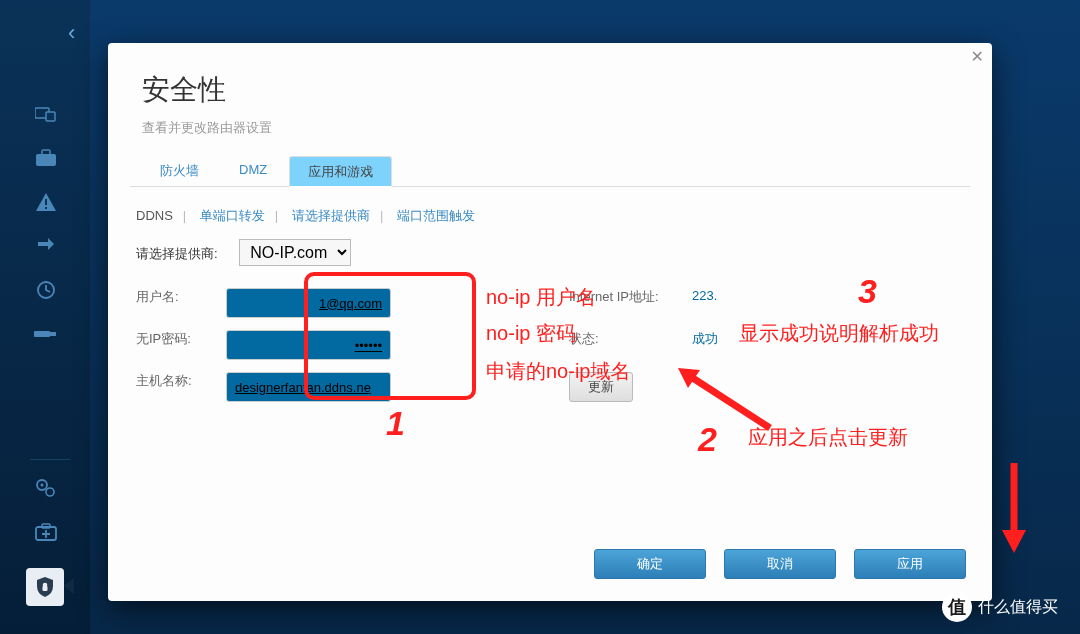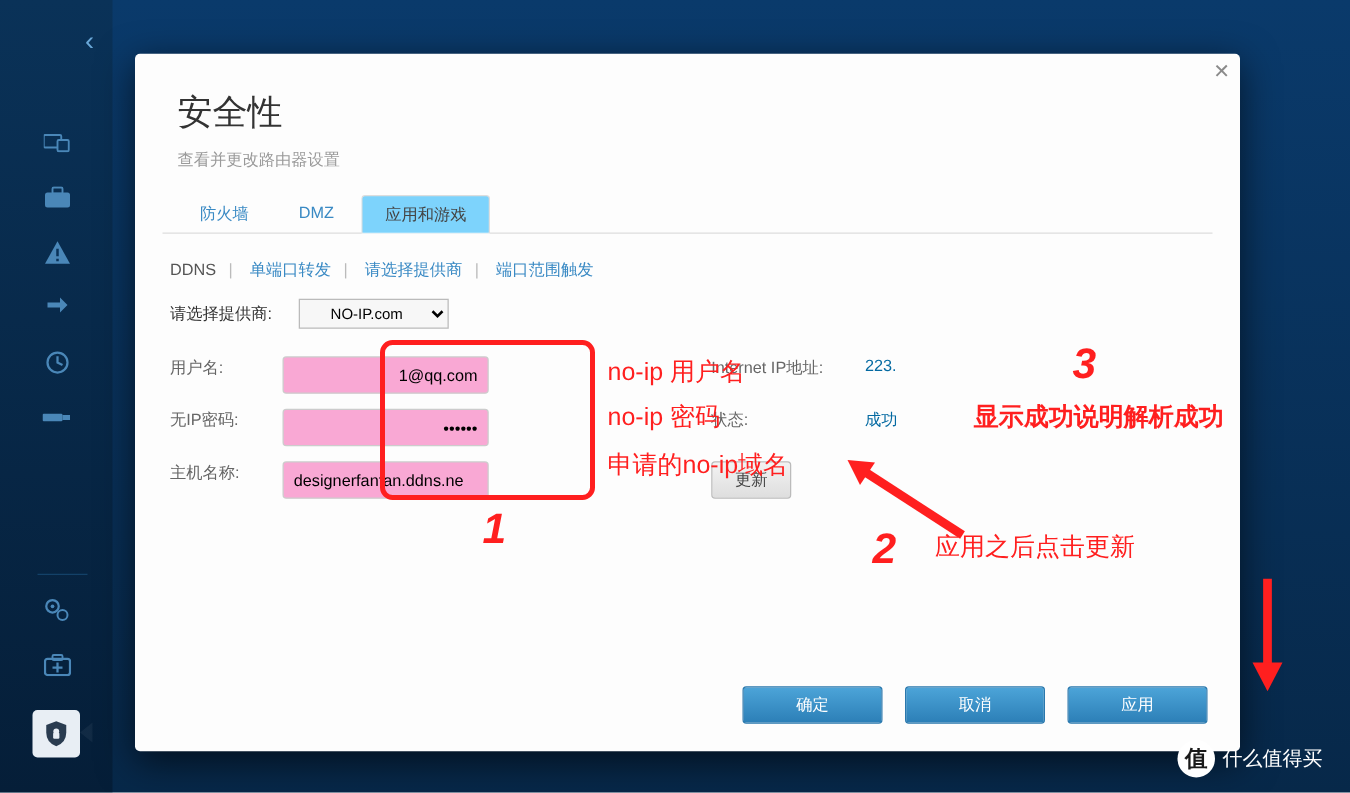--- a/index.html
+++ b/index.html
@@ -25,25 +25,25 @@
 .tabstrip { margin: 0 22px; height: 32px; border-bottom: 1px solid #ddd; position: relative; display: flex; gap: 4px; padding-left: 12px; }
 .tab { padding: 6px 18px 0; font-size: 13px; color: #3a8ac4; cursor: pointer; position: relative; top: 1px; }
 .tab.active { background: #7dd3fc; border: 1px solid #ddd; border-bottom: 1px solid #fff; border-radius: 3px 3px 0 0; color: #444; }
 
 .subtabs { padding: 20px 28px 6px; font-size: 13px; color: #888; }
 .subtabs span.link { color: #3a8ac4; cursor: pointer; }
 .subtabs span.cur { color: #555; }
 .subtabs .sep { color: #bbb; margin: 0 10px; }
 
 .provider { padding: 8px 28px 16px; font-size: 13px; color: #333; }
-.provider select { margin-left: 18px; border: 1px solid #bbb; padding: 3px 20px; font-size: 12px; background: #f7f7f7; text-align: right; }
+.provider select { margin-left: 18px; border: 1px solid #bbb; padding: 3px 6px; font-size: 16px; background: #f7f7f7; }
 
 .formrow { display: flex; padding: 6px 28px; font-size: 13px; }
 .lbl { width: 90px; color: #666; text-align: left; }
-.inp { width: 165px; height: 30px; border: 1px solid #ccc; border-radius: 3px; padding: 0 8px; font-size: 13px; text-align: right; background: #f9a8d4; }
+.inp { width: 165px; height: 30px; border: 1px solid #ccc; border-radius: 3px; padding: 0 8px; font-size: 13px; text-align: right; background: #0369a1; text-decoration: underline; }
 .inp.left { text-align: left; }
 .rlbl { margin-left: 178px; width: 110px; color: #666; }
 .rval { color: #0369a1; margin-left: 13px; }
 
 .update-btn { margin-left: 178px; padding: 5px 18px; background: linear-gradient(#f3f3f3, #dedede); border: 1px solid #bbb; border-radius: 3px; font-size: 13px; color: #444; cursor: pointer; }
 
 .btns { position: absolute; right: 26px; bottom: 22px; display: flex; gap: 18px; }
 .btn { width: 112px; height: 30px; background: linear-gradient(#4ca4d8, #2c7fb7); border: 1px solid #2a78ad; border-radius: 3px; color: #fff; font-size: 13px; cursor: pointer; }
 
 
@@ -184,21 +184,21 @@
     <button class="btn">确定</button>
     <button class="btn">取消</button>
     <button class="btn">应用</button>
   </div>
 </div>
 
 <div class="annot red-box" style="left:304px; top:272px; width:172px; height:128px;"></div>
 <div class="annot red-text" style="left:486px; top:284px;">no-ip 用户名</div>
 <div class="annot red-text" style="left:486px; top:320px;">no-ip 密码</div>
 <div class="annot red-text" style="left:486px; top:358px;">申请的no-ip域名</div>
-<div class="annot red-text" style="left:779px; top:320px;font-weight:bold;">显示成功说明解析成功</div>
+<div class="annot red-text" style="left:739px; top:320px;">显示成功说明解析成功</div>
 <div class="annot red-text" style="left:748px; top:424px;">应用之后点击更新</div>
 
 <div class="annot red-num" style="left:386px; top:404px;">1</div>
 <div class="annot red-num" style="left:698px; top:420px;">2</div>
 <div class="annot red-num" style="left:858px; top:272px;">3</div>
 
 <svg class="annot" style="left:670px; top:358px;" width="110" height="90">
   <path d="M100 70 L15 15" stroke="#ff1f1f" stroke-width="7" fill="none"></path>
   <path d="M8 10 L30 12 L18 30 Z" fill="#ff1f1f"></path>
 </svg>

